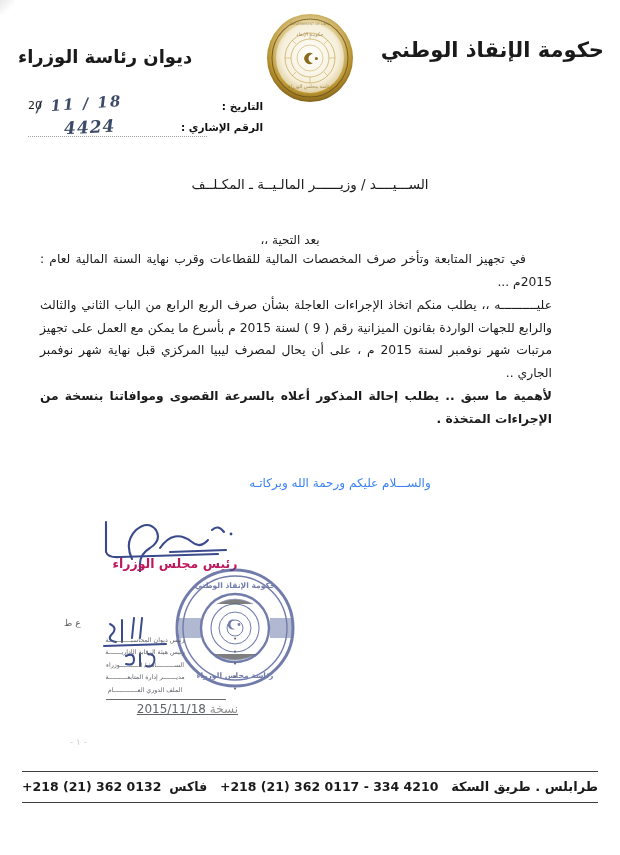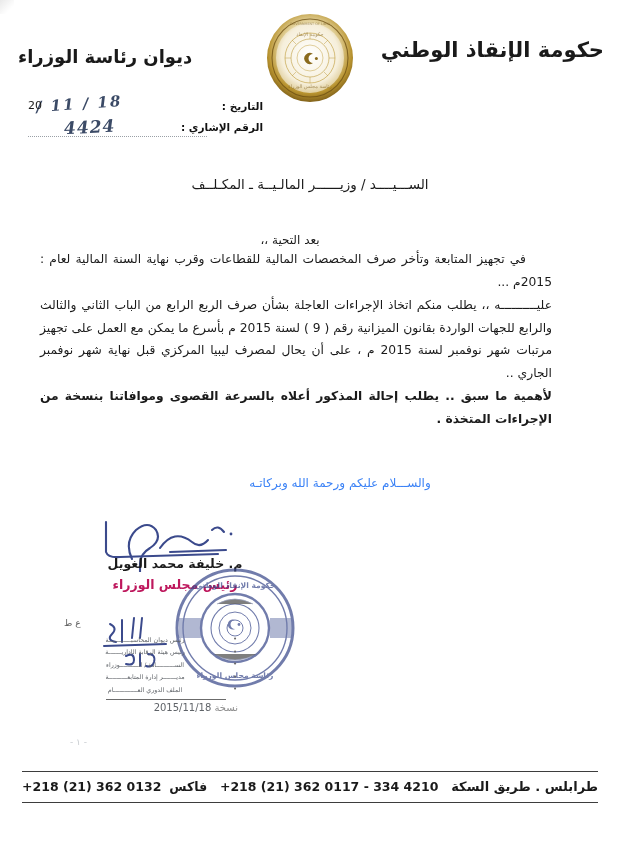--- a/index.html
+++ b/index.html
@@ -255,26 +255,27 @@
     letter-spacing: 0.3px;
   }
   .cc-rule {
     margin-top: 3px;
     margin-right: 14px;
     border-top: 1px solid #6b6b6b;
     width: 120px;
   }
   .cc-stamp-line {
     margin-top: 2px;
-    font-size: 10px;
+    font-size: 12px;
     color: #5f6368;
     text-align: right;
     padding-right: 2px;
     white-space: nowrap;
     direction: ltr;
+    text-decoration: underline;
   }
   .cc-stamp-line .blur {
     color: #8d8d8d;
   }
 
   
   .footer {
     position: absolute;
     bottom: 52px;
     right: 22px;
@@ -419,21 +420,20 @@
         <path d="M32 47 Q24 30 36 18 Q48 8 56 18 Q62 28 50 36 Q40 42 40 52 L40 90"></path>
         <path d="M60 36 Q74 16 92 30 Q100 37 108 28"></path>
         <path d="M70 40 L126 38"></path>
         <path d="M112 18 Q118 12 124 20"></path>
       </g>
       <circle cx="131" cy="22" r="1.4" fill="#3b4a8c"></circle>
     </svg>
   </div>
 
   <div class="sig-block">
-    <div class="sig-name">م. خليفة محمد الغويل</div>
     <div class="sig-title">رئيس مجلس الوزراء</div>
   </div>
 
   <div class="round-stamp">
     <svg viewBox="0 0 125 125" width="125" height="125">
       <g opacity="0.72">
         <circle cx="62" cy="62" r="58" fill="none" stroke="#3b4a8c" stroke-width="3"></circle>
         <circle cx="62" cy="62" r="52" fill="none" stroke="#3b4a8c" stroke-width="1.4"></circle>
         <circle cx="62" cy="62" r="34" fill="none" stroke="#3b4a8c" stroke-width="2.4"></circle>
         <circle cx="62" cy="62" r="24" fill="none" stroke="#3b4a8c" stroke-width="1.1"></circle>

